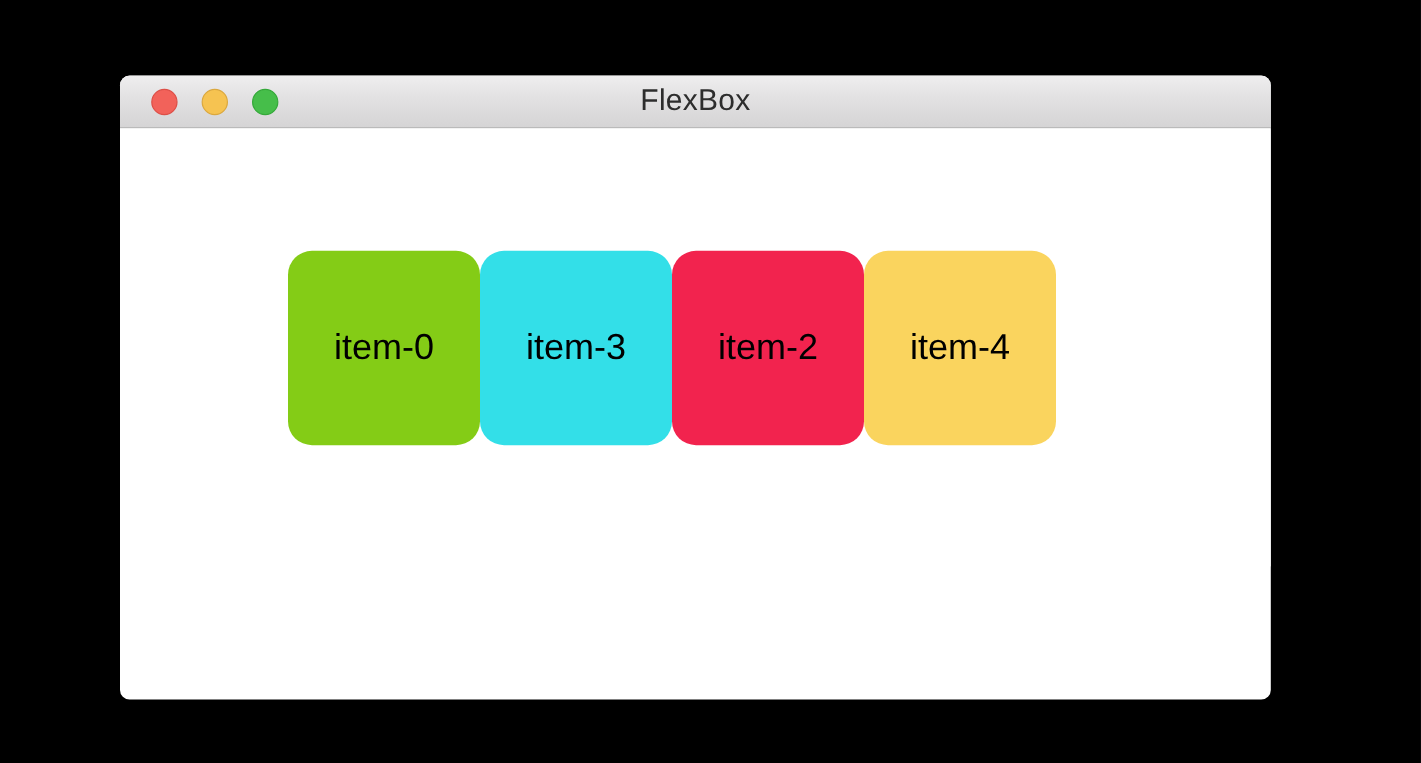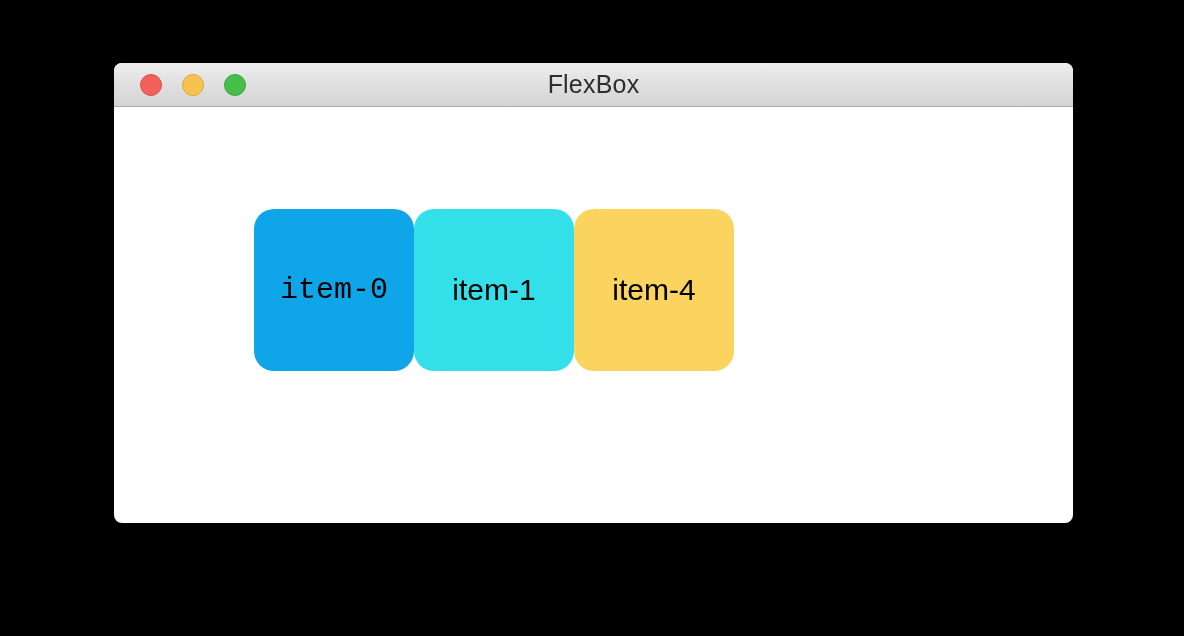--- a/index.html
+++ b/index.html
@@ -7,24 +7,24 @@
     padding: 0;
     background: #000000;
     width: 1184px;
     height: 636px;
     font-family: "Liberation Sans", sans-serif;
     position: relative;
     overflow: hidden;
   }
   .window {
     position: absolute;
-    left: 114px;
+    left: 100px;
     top: 63px;
     width: 959px;
-    height: 460px;
+    height: 520px;
     border-radius: 8px;
     overflow: hidden;
     background: #ffffff;
     box-shadow: 0 10px 30px rgba(0,0,0,0.6);
   }
   .titlebar {
     height: 44px;
     background: linear-gradient(#efeeef 0%, #e3e2e3 40%, #d5d4d5 100%);
     border-bottom: 1px solid #ababab;
     position: relative;
@@ -83,18 +83,19 @@
   <div class="titlebar">
     <div class="traffic-lights">
       <button class="light" style="background: rgb(242, 98, 90); border-color: rgb(221, 79, 71);"></button>
       <button class="light" style="background: rgb(246, 195, 81); border-color: rgb(219, 168, 62);"></button>
       <button class="light" style="background: rgb(70, 190, 74); border-color: rgb(53, 169, 58);"></button>
     </div>
     <span class="titlebar-title">FlexBox</span>
   </div>
   <div class="content">
     <div class="flex-row">
-        <div class="flex-item" style="background: #0ea5e9; font-family: Liberation Mono, monospace;">item-0</div>
-        <div class="flex-item" style="background: rgb(51, 223, 232);">item-1</div>
+        <div class="flex-item" style="background: #84cc16;">item-0</div>
+        <div class="flex-item" style="background: rgb(51, 223, 232);">item-3</div>
+        <div class="flex-item" style="background: rgb(242, 35, 78);">item-2</div>
         <div class="flex-item" style="background: rgb(250, 212, 94);">item-4</div>
       </div>
   </div>
 </div>
 
 </body></html>

